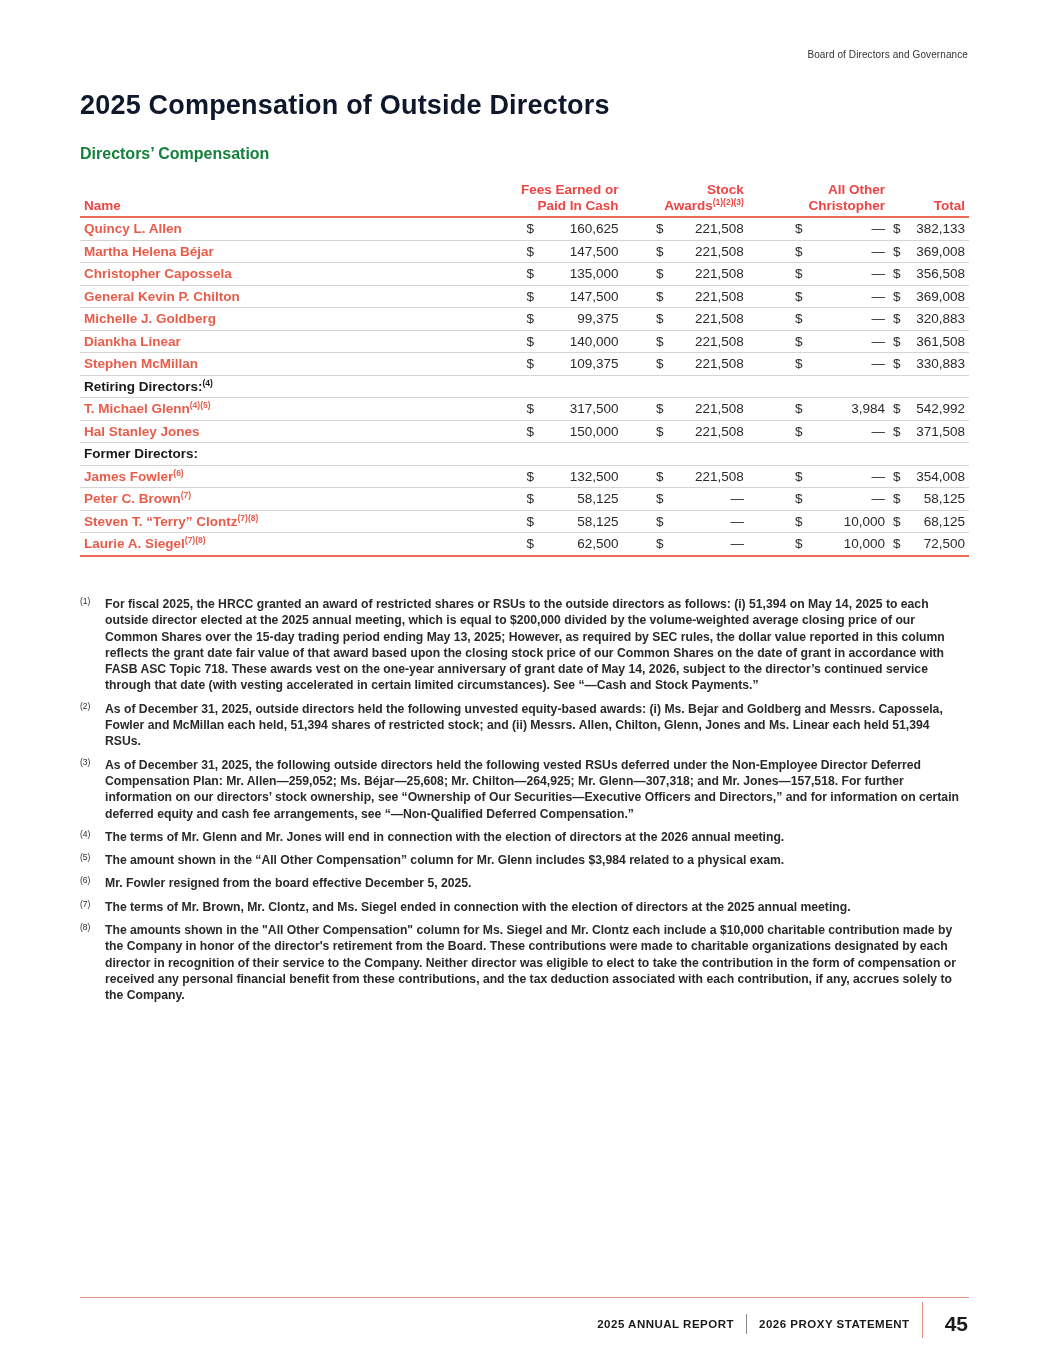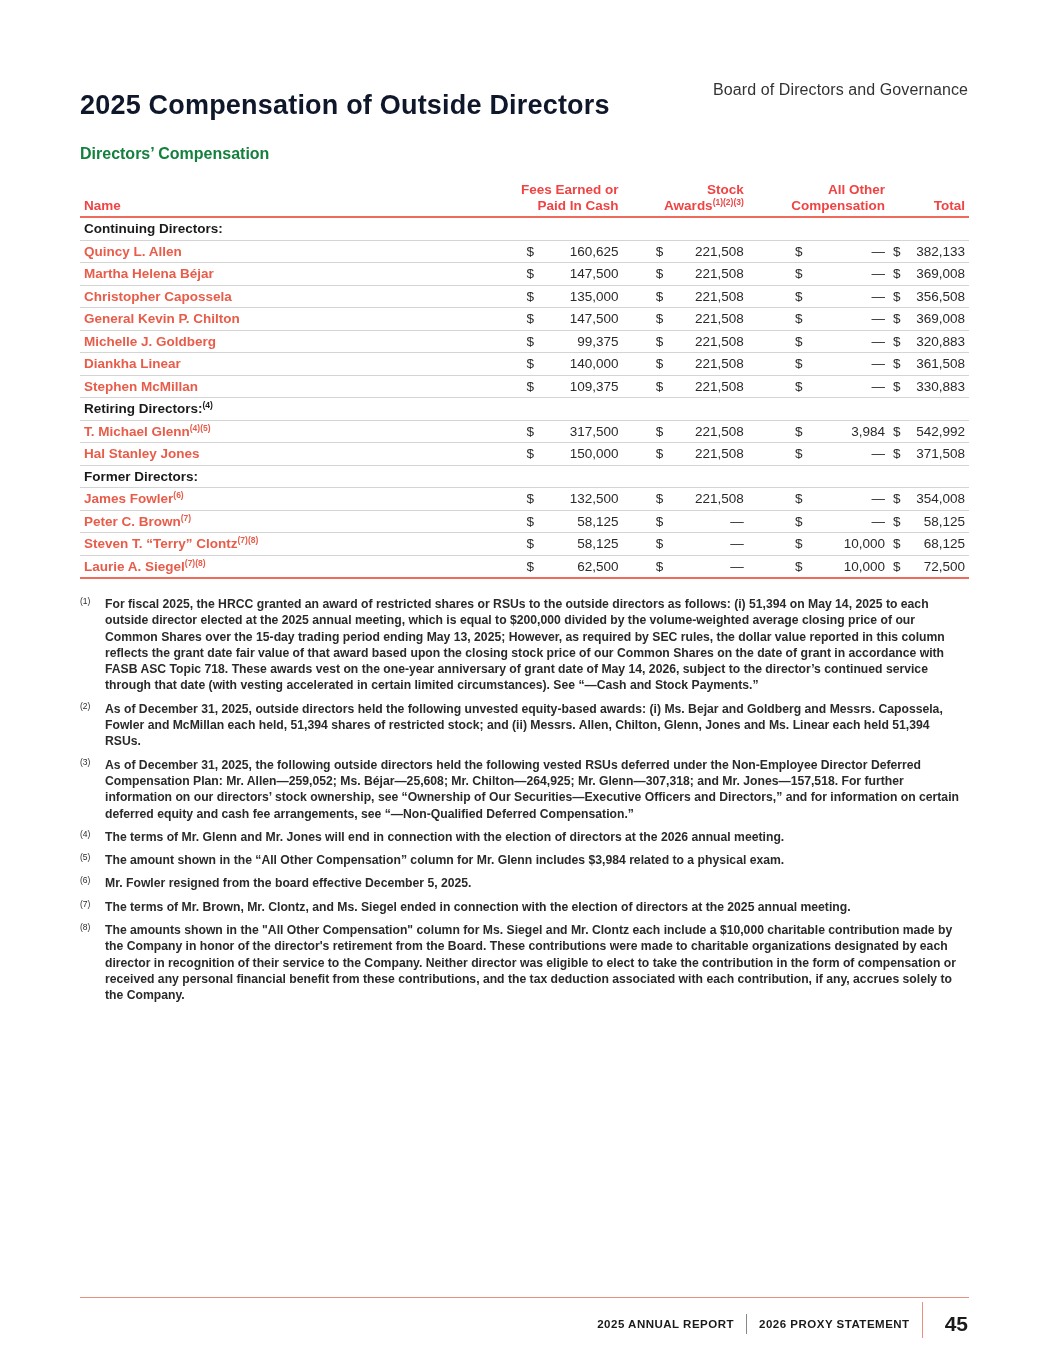--- a/index.html
+++ b/index.html
@@ -2,21 +2,21 @@
 <html><head>
 <meta charset="utf-8">
 <style>
   html, body { margin: 0; padding: 0; background: #ffffff; }
   body {
     width: 1048px; height: 1365px; position: relative; overflow: hidden;
     font-family: "Liberation Sans", "DejaVu Sans", sans-serif; color: #1a1a1a;
   }
   .running-head {
     position: absolute; right: 80px; top: 49px;
-    font-size: 16px; color: #333; letter-spacing: 0.1px; margin-top: 32px;
+    font-size: 10px; color: #333; letter-spacing: 0.1px;
   }
   .page-title {
     position: absolute; left: 80px; top: 90px; margin: 0;
     font-size: 27px; font-weight: bold; color: #0f172a; letter-spacing: 0.2px;
   }
   .section-title {
     position: absolute; left: 80px; top: 145px; margin: 0;
     font-size: 16px; font-weight: bold; color: #15803d;
   }
   table.comp {
@@ -69,28 +69,25 @@
 <div class="running-head">Board of Directors and Governance</div>
 <h1 class="page-title">2025 Compensation of Outside Directors</h1>
 <h2 class="section-title">Directors’ Compensation</h2>
 
 <table class="comp">
   <thead>
     <tr>
       <th class="name" style="width:420px"><span>Name</span></th>
       <th style="width:112px"><span>Fees Earned or</span><br><span>Paid In Cash</span></th>
       <th style="width:118px"><span>Stock</span><br><span>Awards</span><sup>(1)(2)(3)</sup></th>
-      <th style="width:134px"><span>All Other</span><br><span>Compensation</span></th>
+      <th style="width:134px"><span>All Other</span><br><span>Christopher</span></th>
       <th><span>Total</span></th>
     </tr>
   </thead>
   <tbody id="tbody">
-      <tr>
-        <td class="group" colspan="5"><span>Continuing Directors:</span></td>
-      </tr>
       <tr class="">
         <td class="director"><span>Quincy L. Allen</span></td>
         <td class="num c-fees"><span class="money">
             <span>$</span>
             <span>160,625</span>
           </span></td>
         <td class="num c-stock"><span class="money">
             <span>$</span>
             <span>221,508</span>
           </span></td>

